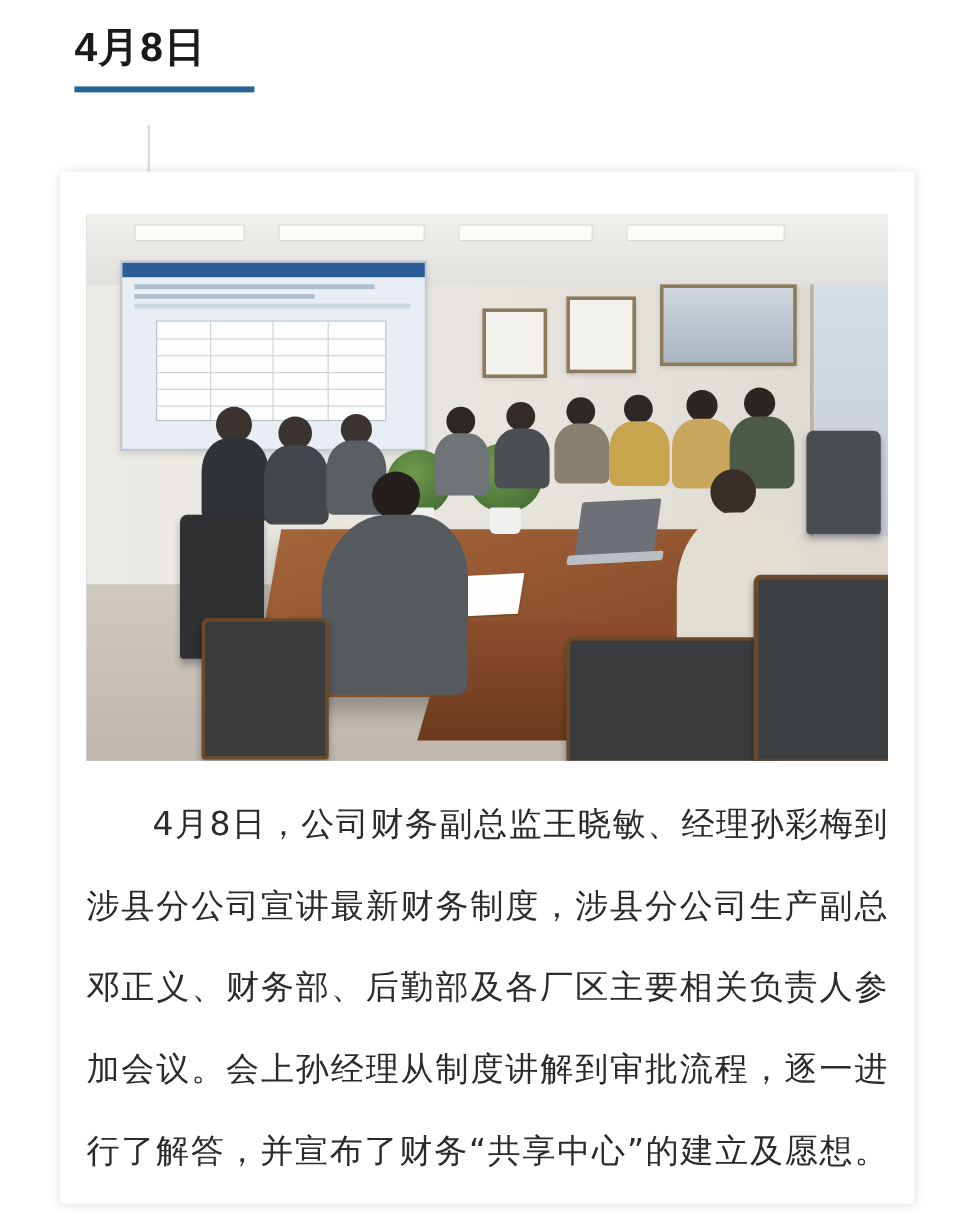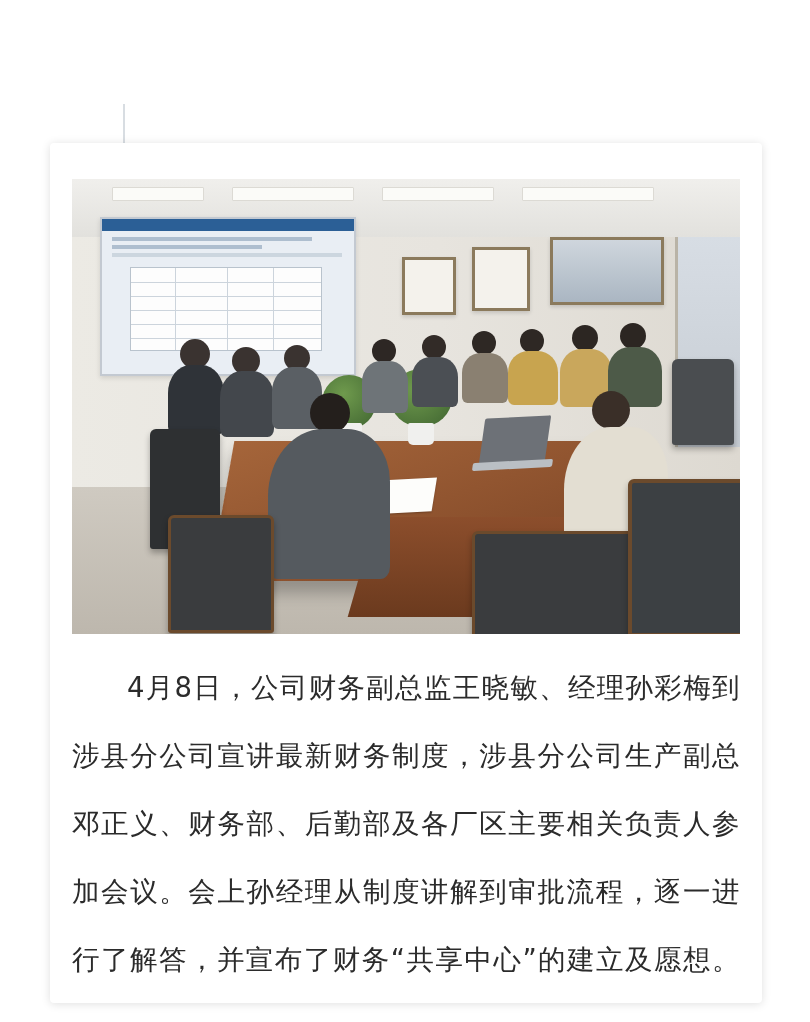--- a/index.html
+++ b/index.html
@@ -195,20 +195,24 @@
     text-align: justify;
     font-family: "DejaVu Sans", "Liberation Sans", sans-serif;
     letter-spacing: 0.5px;
   }
 </style>
 </head>
 <body>
 
 <div class="page">
 
+  <div class="date-block">
+    <div class="date-title">4月8日</div>
+    <div class="date-rule"></div>
+  </div>
 
   <div class="timeline-connector"></div>
 
   <div class="card">
 
     <div class="photo-wrap">
       <div class="photo">
 
         <div class="ceiling">
           <div class="ceil-panel" style="left:40px;width:90px;"></div>

